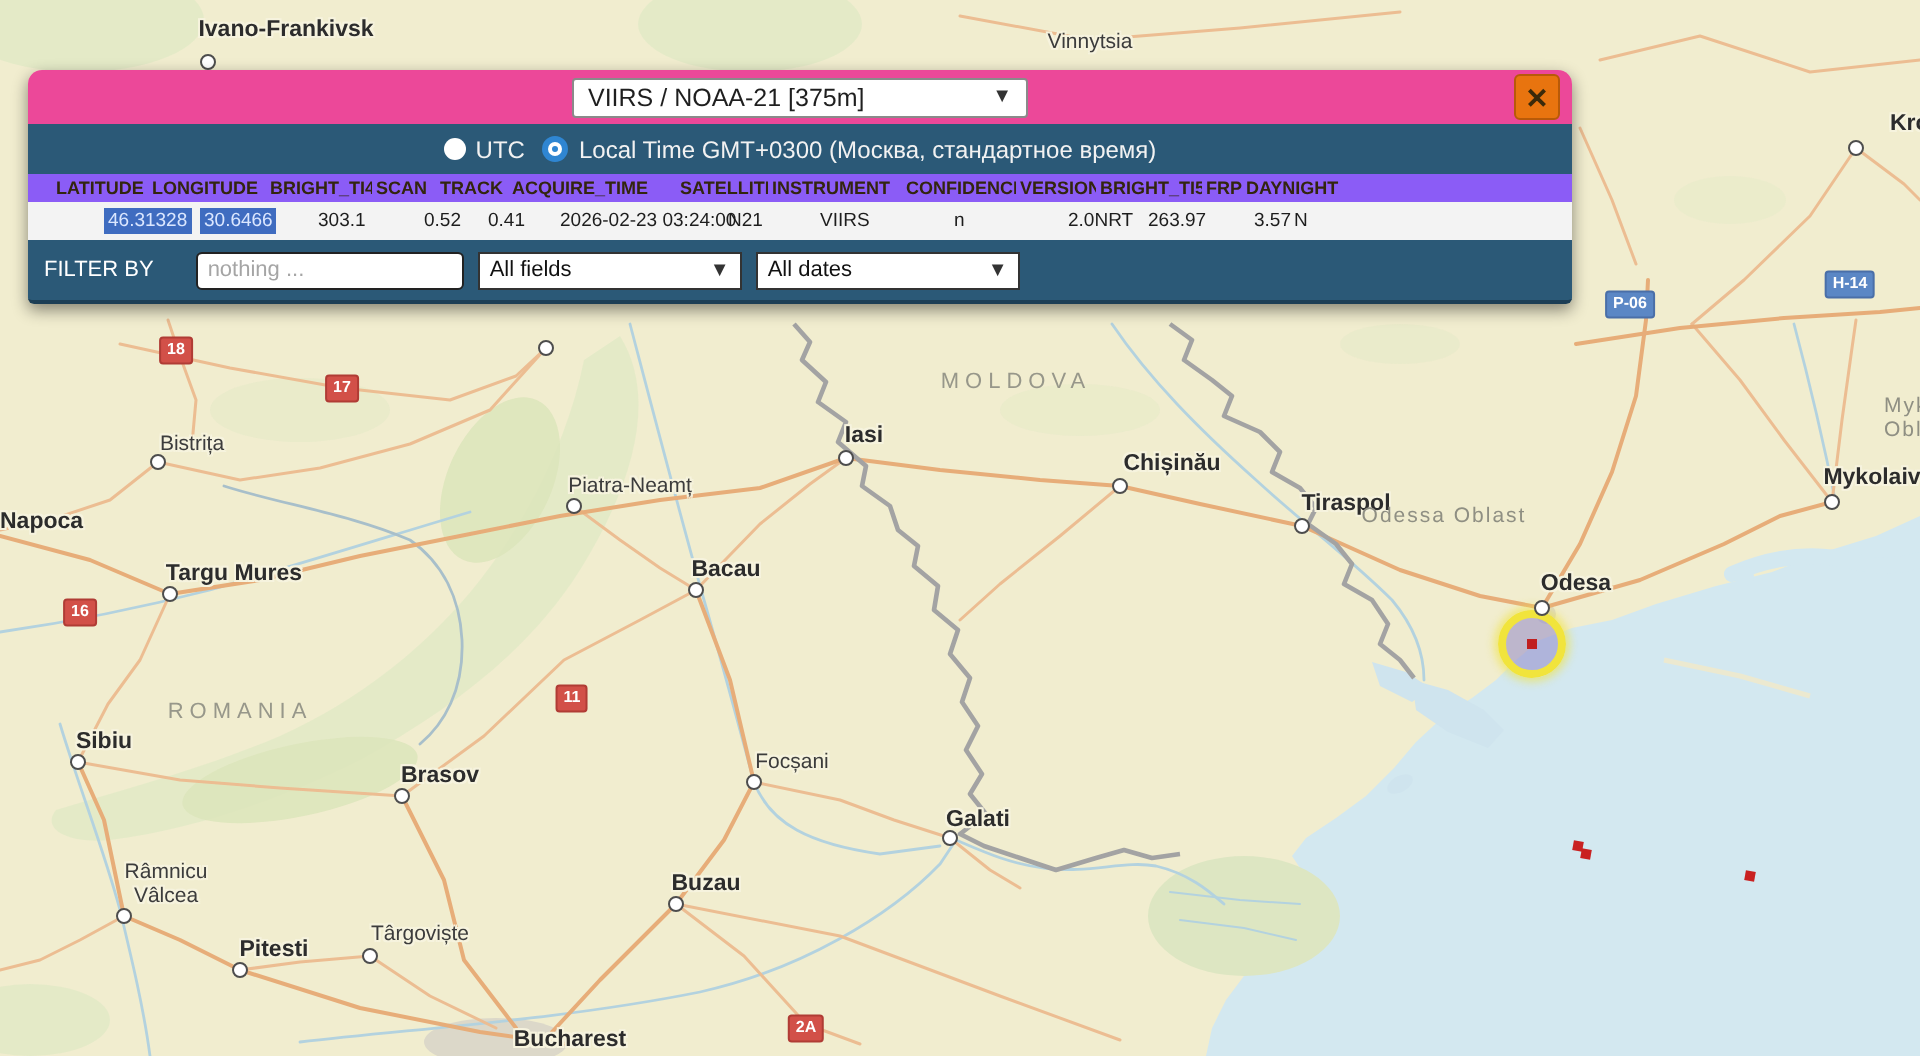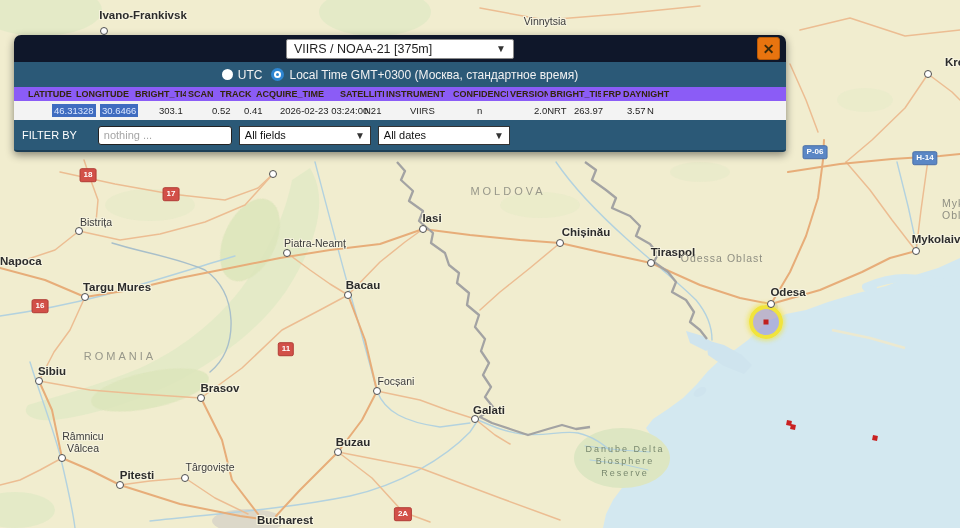--- a/index.html
+++ b/index.html
@@ -31,21 +31,21 @@
               transform:translate(-50%,-50%) rotate(10deg); }
   .fire-sel { position:absolute; width:34px; height:34px; border-radius:50%;
               border:4px solid #f1e43c; background:rgba(146,136,202,0.55);
               box-shadow:0 0 4px 2px rgba(240,228,70,0.65);
               transform:translate(-50%,-50%); }
   .fire-sel::after { content:""; position:absolute; left:50%; top:50%; width:5px; height:5px;
               background:#c01f1f; transform:translate(-50%,-50%); }
   
   #panel { position:absolute; left:14px; top:35px; width:772px;
            box-shadow:0 3px 8px rgba(0,0,0,0.45); border-radius:7px 7px 3px 3px; }
-  .p-head { height:27px; background:#0f172a; border-radius:7px 7px 0 0; position:relative;
+  .p-head { height:27px; background:#ec4899; border-radius:7px 7px 0 0; position:relative;
             display:flex; align-items:center; justify-content:center; }
   .p-select { width:228px; height:20px; background:#fff; border:1px solid #8a8a8a;
               border-radius:2px; font-size:12.5px; color:#1f1f1f; display:flex;
               align-items:center; justify-content:space-between; padding:0 7px; cursor:pointer; }
   .chev { font-size:10px; color:#333; }
   .p-close { position:absolute; right:6px; top:2px; width:23px; height:23px;
              background:#e8740f; border:1px solid #b85a08; border-radius:3px;
              color:#3b2a0a; font-weight:bold; font-size:14px; display:flex;
              align-items:center; justify-content:center; cursor:pointer; }
   .p-radio { height:25px; background:#2b5977; display:flex; align-items:center;
@@ -271,32 +271,27 @@
       <div class="lbl reg-country" style="left: 120px; top: 356px;">
         <div class="ln">ROMANIA</div>
       </div>
       <div class="lbl reg-oblast" style="left: 722px; top: 258px;">
         <div class="ln">Odessa Oblast</div>
       </div>
       <div class="lbl reg-oblast left" style="left: 942px; top: 209px;">
         <div class="ln">Mykolaiv</div>
         <div class="ln">Oblast</div>
       </div>
-      <div class="lbl reg-reserve" style="left: 625px; top: 461px;">
-        <div class="ln">Danube Delta</div>
-        <div class="ln">Biosphere</div>
-        <div class="ln">Reserve</div>
-      </div>
       <div class="badge red" style="left: 88px; top: 175px;">18</div>
       <div class="badge red" style="left: 171px; top: 194px;">17</div>
       <div class="badge red" style="left: 40px; top: 306px;">16</div>
       <div class="badge red" style="left: 286px; top: 349px;">11</div>
       <div class="badge red" style="left: 403px; top: 514px;">2A</div>
       <div class="badge blue" style="left: 815px; top: 152px;">P-06</div>
-      <div class="badge blue" style="left: 925px; top: 158px;">H-14</div>
+      <div class="badge blue" style="left: 925px; top: 142px;">H-14</div>
     </div>
 </div>
 
 <div id="panel">
   <div class="p-head">
     <div class="p-select">
       <span>VIIRS / NOAA-21 [375m]</span>
       <span class="chev">▼</span>
     </div>
     <div class="p-close">

